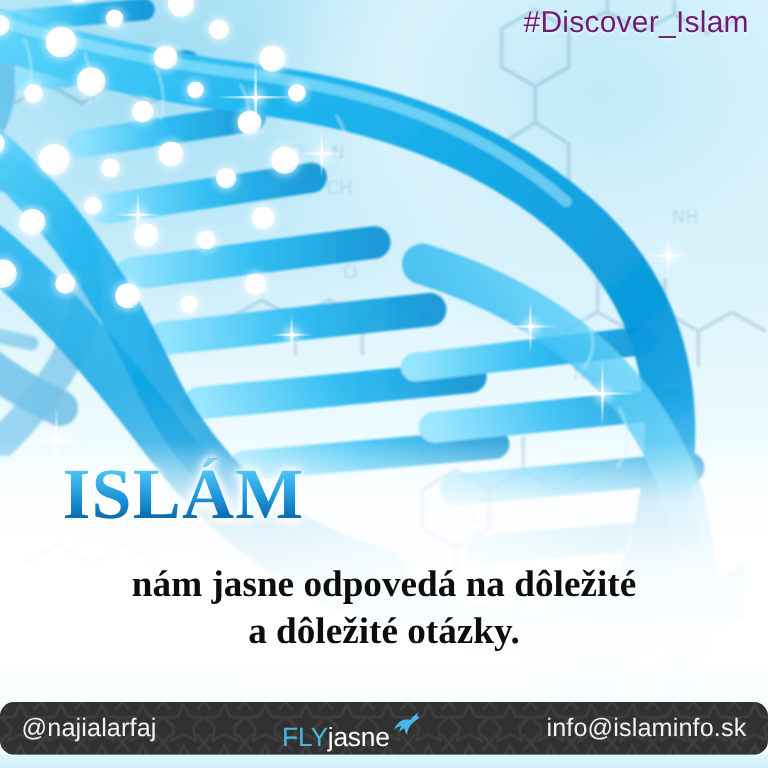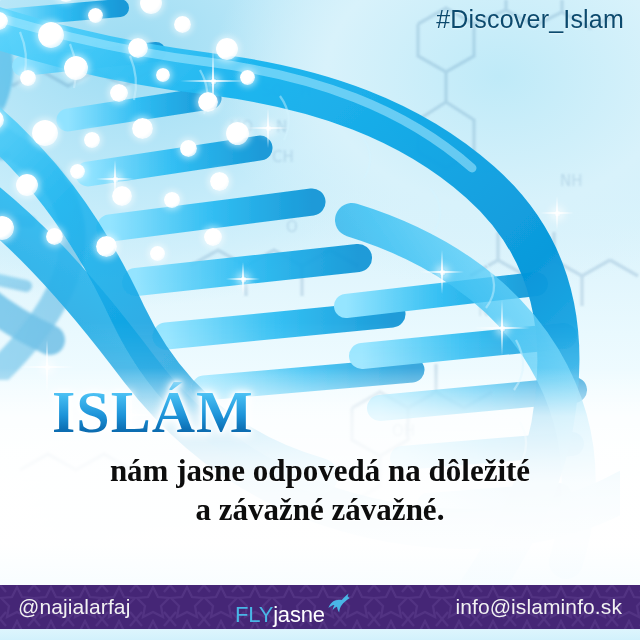--- a/index.html
+++ b/index.html
@@ -79,21 +79,21 @@
   .text-wash{
     position:absolute;left:0;right:0;top:368px;height:220px;
     background:linear-gradient(180deg, rgba(255,255,255,0) 0%, rgba(255,255,255,.70) 22%, rgba(255,255,255,.92) 52%, rgba(255,255,255,.96) 80%, rgba(248,253,255,.9) 100%);
     pointer-events:none;
   }
 
   
   .hashtag{
     position:absolute;top:5px;right:16px;
     font-size:25px;font-weight:400;letter-spacing:.2px;
-    color:#0c4a6e;
+    color:#701a75;
     text-shadow:0 1px 2px rgba(255,255,255,.6);
     white-space:nowrap;
   }
 
   
   .headline{
     position:absolute;left:0;right:0;top:382px;
     text-align:center;
     font-family:"Liberation Serif", serif;
   }
@@ -111,29 +111,30 @@
     filter:drop-shadow(0 0 2px #fff) drop-shadow(0 0 5px rgba(255,255,255,.95)) drop-shadow(0 2px 3px rgba(255,255,255,.8));
   }
   .line2,.line3{
     display:block;
     color:#0d0d0d;
     font-weight:700;
     font-size:31px;
     line-height:1.32;
     text-shadow:0 1px 2px rgba(255,255,255,.85);
   }
-  .line2{margin-top:8px;}
+  .line2{margin-top:24px;}
   .line3{margin-top:-2px;}
 
   
   .footer{
     position:absolute;left:0;right:0;top:585px;height:44px;
-    background-color:#6d28d9;
+    background-color:#404040;
     display:flex;align-items:center;
     overflow:hidden;
+    border-radius:12px;
   }
   .footer-pattern{
     position:absolute;inset:0;opacity:.55;
   }
   .footer-pattern svg{width:100%;height:100%;}
   .footer-inner{
     position:relative;z-index:2;
     width:100%;height:100%;
     display:flex;align-items:center;justify-content:space-between;
     padding:0 18px;
@@ -377,21 +378,21 @@
       <i></i>
     </div>
 
   <div class="text-wash"></div>
 
   <div class="hashtag">#Discover_Islam</div>
 
   <div class="headline">
     <span class="islam">ISLÁM</span>
     <span class="line2">nám jasne odpovedá na dôležité</span>
-    <span class="line3">a závažné závažné.</span>
+    <span class="line3">a dôležité otázky.</span>
   </div>
 
   <div class="footer">
     <div class="footer-pattern">
       <svg viewBox="0 0 640 44" preserveAspectRatio="none" xmlns="http://www.w3.org/2000/svg">
         <defs>
           <pattern id="starPat" width="34" height="34" patternUnits="userSpaceOnUse">
             <rect width="34" height="34" fill="#262626"></rect>
             <g stroke="#3d3d3d" stroke-width="2.2" fill="none">
               <polygon points="17,2 22,12 33,13 25,21 27,32 17,27 7,32 9,21 1,13 12,12"></polygon>

